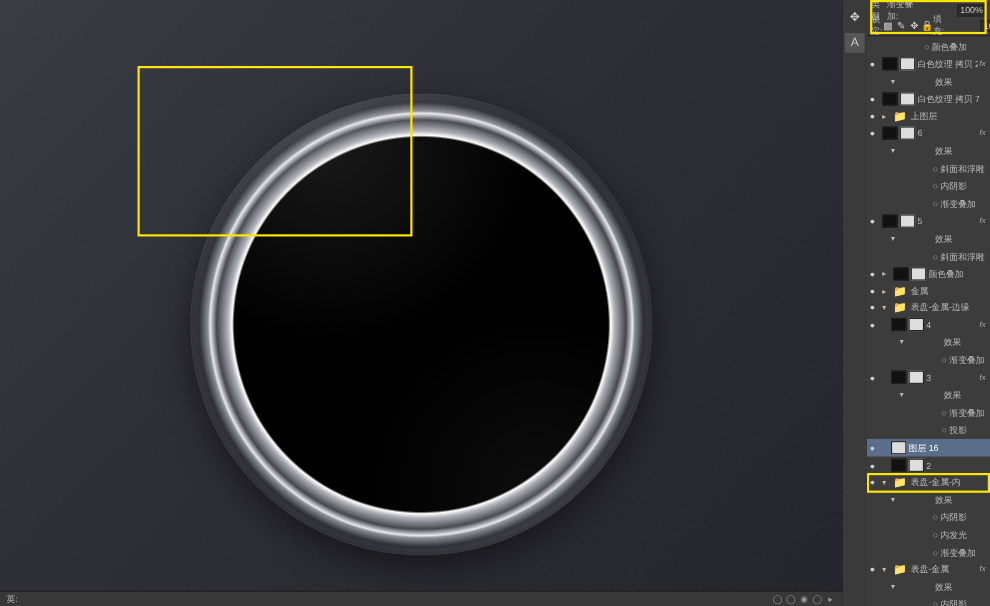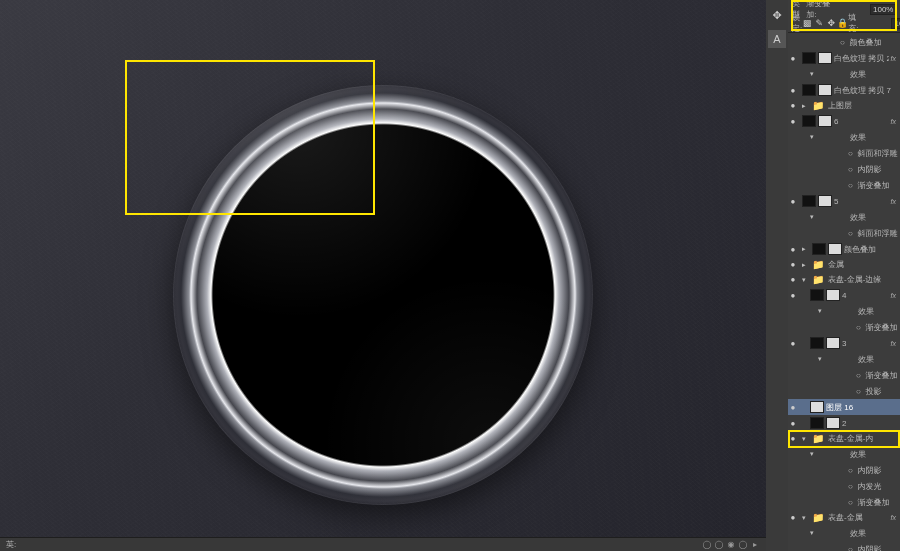--- a/index.html
+++ b/index.html
@@ -32,21 +32,21 @@
   .arrow { width:8px; font-size:7px; color:#bbb; cursor:pointer; }
   .thumb { width:14px; height:12px; background:#4a4a52; border:1px solid #222; flex-shrink:0; }
   .thumb.dark { background:#111; }
   .thumb.mask { background:#ddd; }
   .thumb.folder { background:none; border:none; font-size:10px; color:#c8b070; }
   .lname { font-size:8px; white-space:nowrap; overflow:hidden; flex:1; }
   .fx { font-size:7px; font-style:italic; color:#aaa; margin-left:auto; padding-right:2px; }
   .layer-row.selected { background:#5a6e8c; }
   .layer-row.selected .lname { color:#fff; }
   .hl-layer { position:absolute; border:2px solid #ffe600; pointer-events:none; }
-  .fx-sub { padding-left:30px;font-family:Liberation Mono, monospace; }
+  .fx-sub { padding-left:30px; }
 </style>
 </head>
 <body>
 
 <div class="canvas-area">
   <div class="artwork">
     <div class="ring-outer"></div>
     <div class="sel-box sel-canvas"></div>
   </div>
   <div class="status-bar">

